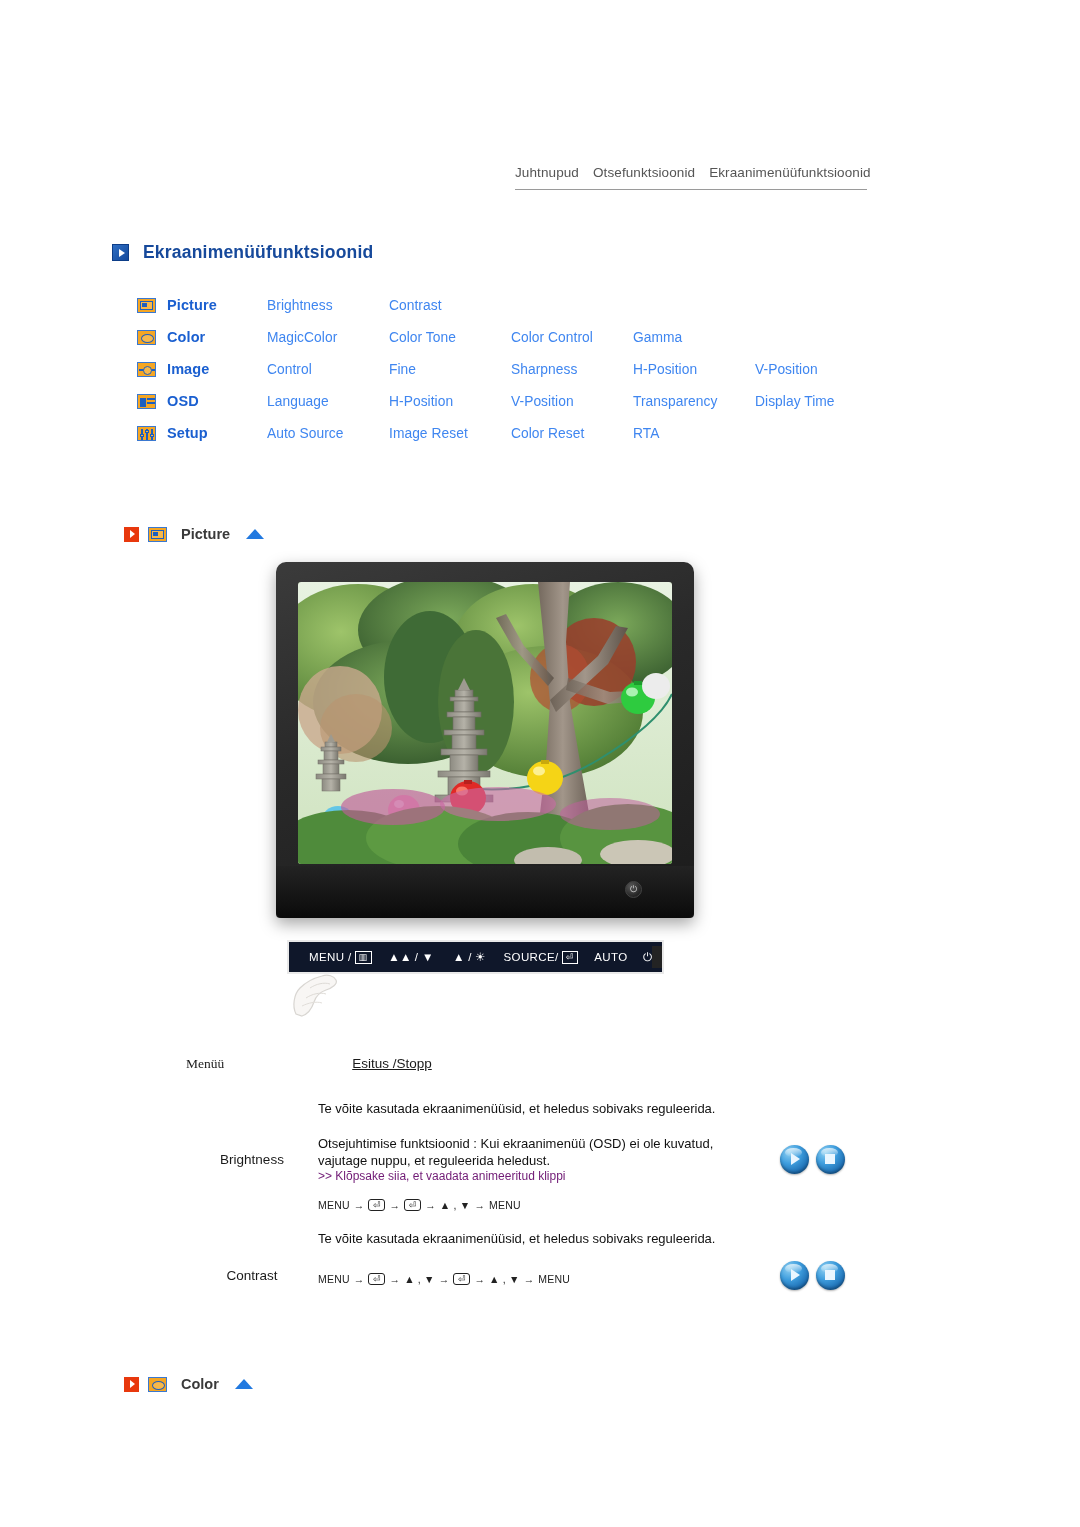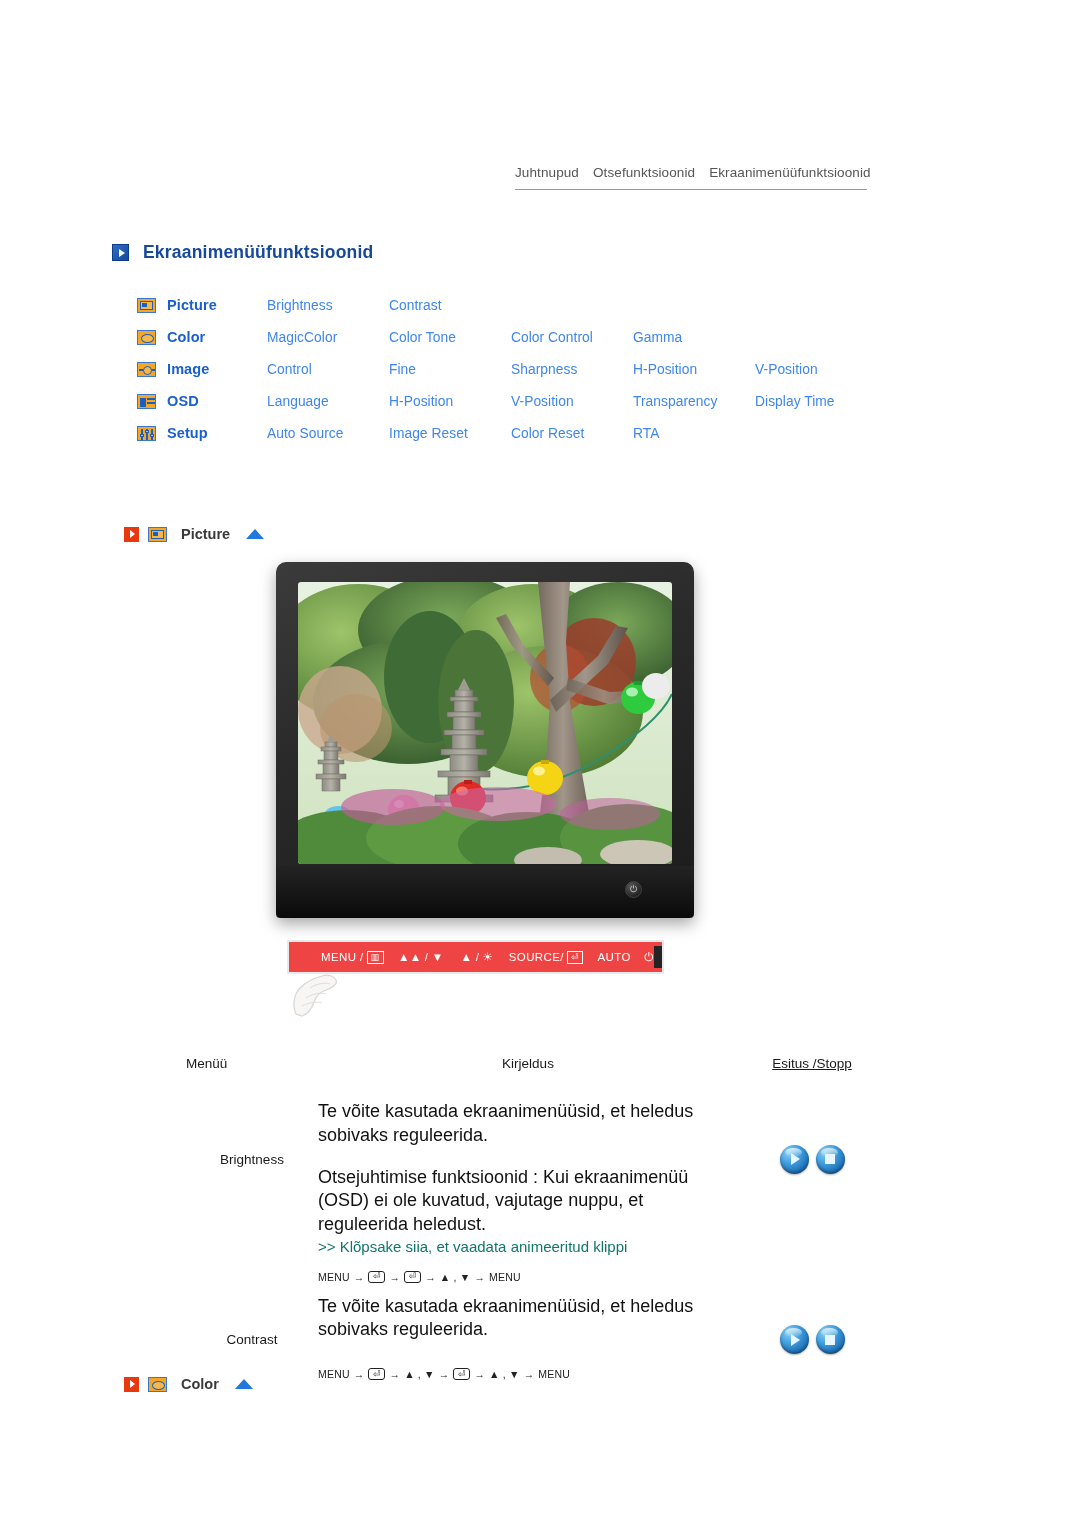--- a/index.html
+++ b/index.html
@@ -135,54 +135,54 @@
     background: radial-gradient(circle at 35% 30%, #5a5a5a, #242424 70%);
     border: 1px solid #444;
     display: flex; align-items: center; justify-content: center;
     font-size: 9px; color: #c8c8c8;
   }
 
   
   .ctrlbar {
     position: absolute; left: 287px; top: 940px;
     width: 377px; height: 34px;
-    background: #ef4444;
+    background: #0f172a;
     border: 2px solid #e9e9e9;
     display: flex; align-items: center;
-    padding-left: 32px; gap: 0px;
+    padding-left: 20px; gap: 0px;
     color: #ffffff; font-size: 11.5px; letter-spacing: .4px;
   }
   .ctrlbar .cb { display: flex; align-items: center; gap: 3px; white-space: nowrap; }
   .cb-box {
     display: inline-flex; align-items: center; justify-content: center;
     border: 1.2px solid #ffffff; padding: 0 3px; height: 13px;
     font-size: 9px; line-height: 1;
   }
   .cb-gap1 { width: 26px; } .cb-gap2 { width: 30px; }
   .cb-gap3 { width: 28px; } .cb-gap4 { width: 26px; }
   .cb-gap5 { width: 24px; }
   .cb-end { margin-left: auto; width: 15px; height: 22px; background: #232323; }
   .hand-cursor { position: absolute; left: 288px; top: 968px; opacity: .55; }
 
   
   .tbl { position: absolute; left: 186px; top: 1056px; width: 700px; }
   .tbl-head { display: flex; font-size: 13.5px; color: #1a1a1a; height: 44px; }
-  .th-menu  { width: 132px; }
+  .th-menu  { width: 132px; font-family: Liberation Serif, serif; }
   .th-desc  { width: 420px; text-align: center; }
   .th-play  { width: 148px; text-align: center; text-decoration: underline; }
 
   .trow { display: flex; align-items: flex-start; }
   .td-menu {
     width: 132px; font-size: 13.5px; color: #1a1a1a;
     display: flex; align-items: center; justify-content: center;
   }
   .td-desc { width: 420px; padding-left: 0px; }
   .td-play { width: 148px; display: flex; align-items: center; justify-content: center; gap: 7px; }
-  .desc-line { font-size: 18px; color: #111; line-height: 1.32; }
-  .desc-link { font-size: 15px; color: #0f766e; line-height: 1.32; cursor: pointer; }
+  .desc-line { font-size: 13px; color: #111; line-height: 1.32; }
+  .desc-link { font-size: 12px; color: #701a75; line-height: 1.32; cursor: pointer; }
   .keyseq {
     margin-top: 14px; font-size: 10.5px; color: #222;
     display: flex; align-items: center; gap: 4px; flex-wrap: wrap; letter-spacing: .2px;
   }
   .kb {
     display: inline-flex; align-items: center; justify-content: center;
     border: 1px solid #222; border-radius: 3px;
     width: 17px; height: 12px; font-size: 9px; line-height: 1;
   }
   .btn-circle {
@@ -437,21 +437,20 @@
   <svg class="hand-cursor" width="64" height="52" viewBox="0 0 64 52">
     <path d="M8 46 C4 38 6 26 12 20 C18 14 26 10 34 8 C40 6 46 8 48 12 C50 16 44 20 38 22 C32 24 28 28 26 34 C24 40 20 46 14 48 Z" fill="#f3f0ec" stroke="#b9b4ad" stroke-width="1.2"></path>
     <path d="M22 20 C28 16 36 14 42 16" fill="none" stroke="#c3bdb5" stroke-width="1"></path>
     <path d="M18 30 C24 26 32 24 38 26" fill="none" stroke="#c3bdb5" stroke-width="1"></path>
     <path d="M14 38 C20 35 28 33 34 35" fill="none" stroke="#c9c3bb" stroke-width="1"></path>
   </svg>
 
   <div class="tbl">
     <div class="tbl-head">
       <div class="th-menu">Menüü</div>
-      <div class="th-desc">Kirjeldus</div>
       <div class="th-play">Esitus /Stopp</div>
     </div>
 
     <div class="trow" style="min-height:118px;">
       <div class="td-menu" style="height:118px;">Brightness</div>
       <div class="td-desc">
         <div class="desc-line">Te võite kasutada ekraanimenüüsid, et heledus sobivaks reguleerida.</div>
         <div class="desc-line" style="margin-top:18px;">Otsejuhtimise funktsioonid : Kui ekraanimenüü (OSD) ei ole kuvatud, vajutage nuppu, et reguleerida heledust.</div>
         <div class="desc-link">&gt;&gt; Klõpsake siia, et vaadata animeeritud klippi</div>
         <div class="keyseq">

